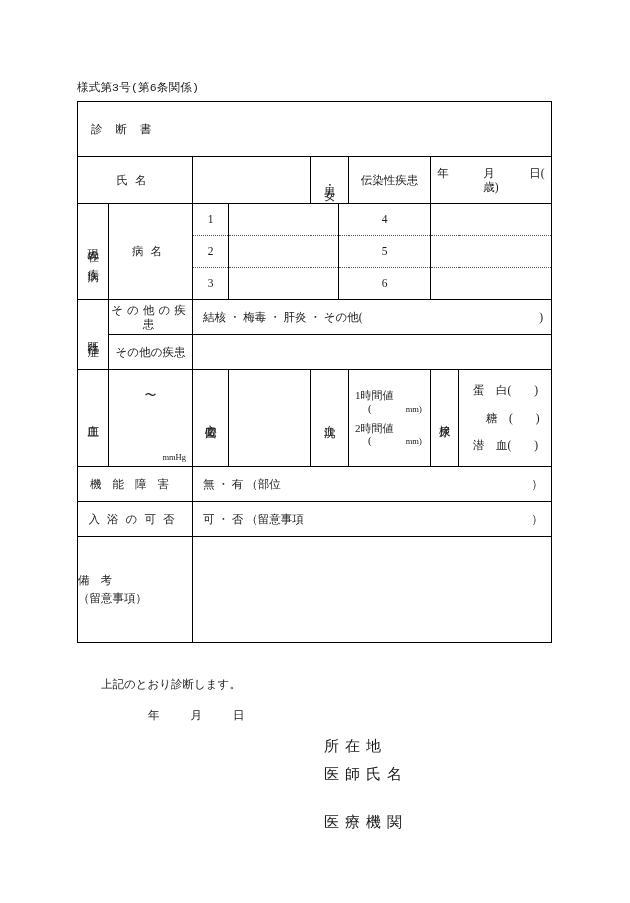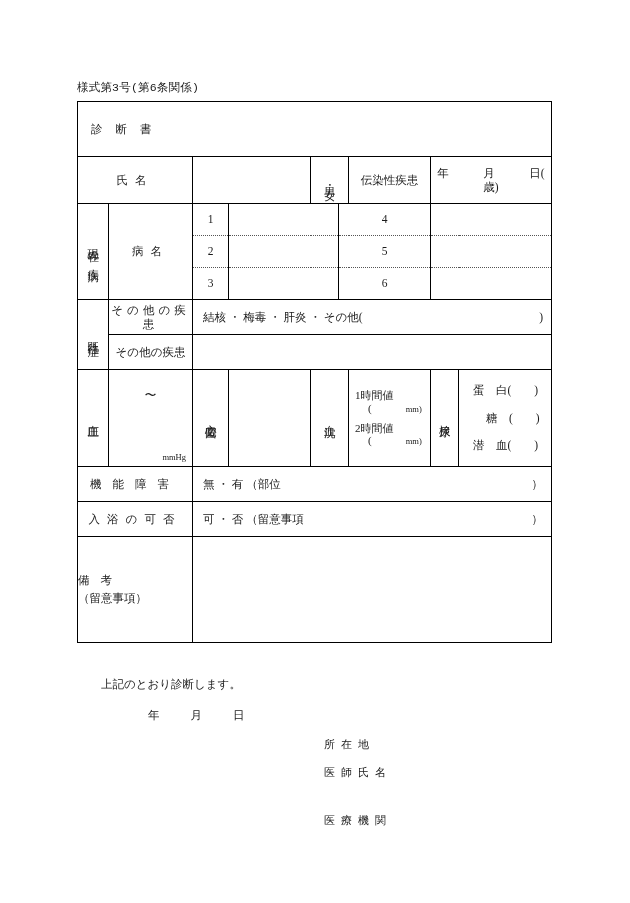--- a/index.html
+++ b/index.html
@@ -168,21 +168,21 @@
     position: absolute;
     left: 148px;
     top: 708px;
     font-size: 11.5px;
     letter-spacing: 1px;
   }
   .foot-date .g { display: inline-block; width: 30px; }
   .sig {
     position: absolute;
     left: 324px;
-    font-size: 11px;
+    font-size: 15px;
     letter-spacing: 6px;
   }
   .sig-1 { top: 737px; }
   .sig-2 { top: 813px; }
   .sig-3 { top: 765px; }
 </style>
 </head>
 <body>
 
 <div class="page">

